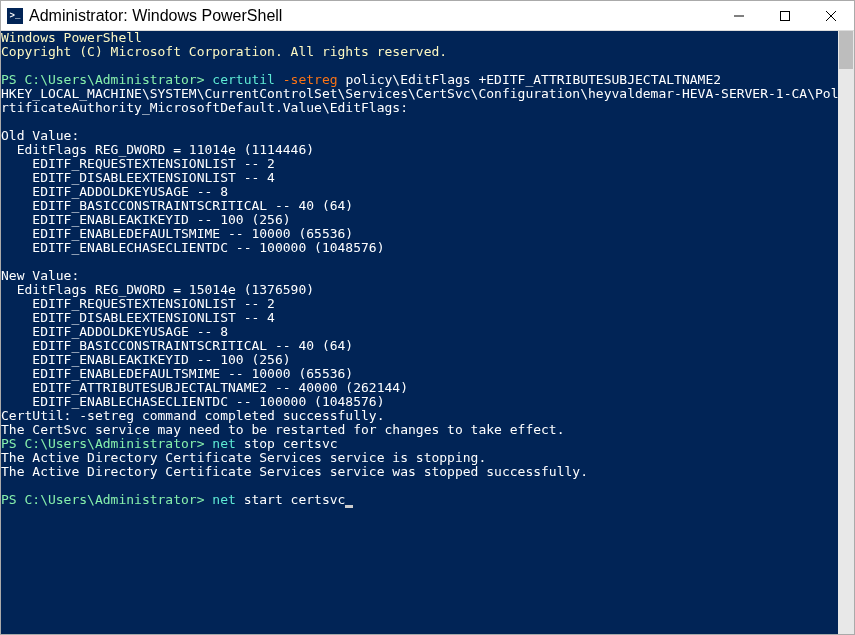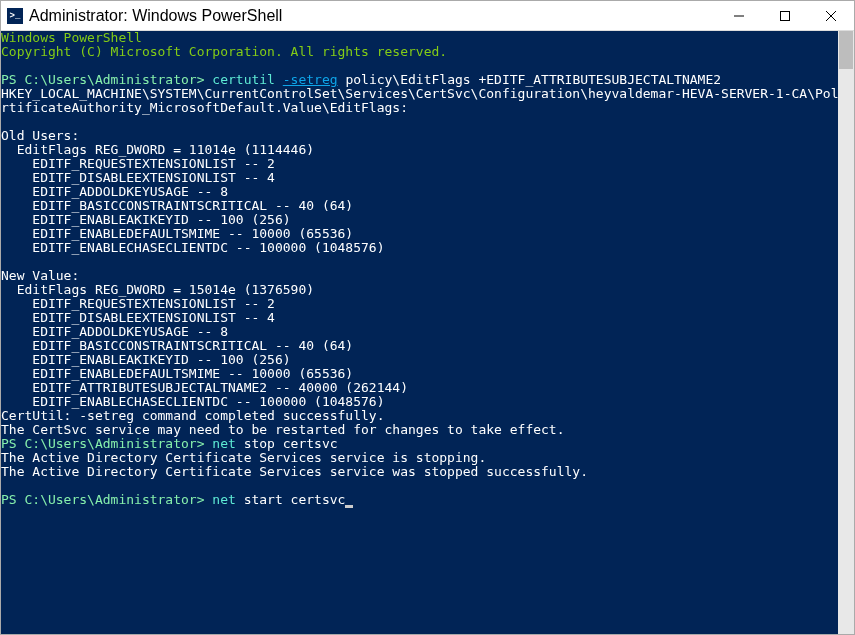--- a/index.html
+++ b/index.html
@@ -79,24 +79,24 @@
       position: relative;
     }
     .scrollbar-thumb {
       position: absolute;
       top: 0;
       left: 1px;
       right: 1px;
       height: 38px;
       background: #bdbdbd;
     }
-    .banner { color: #84cc16; }
+    .banner { color: #fef9c3; }
     .prompt { color: #86efac; }
     .cmd-yellow { color: #5eead4; }
-    .flag-gray { color: #0ea5e9; text-decoration: underline; }
+    .flag-gray { color: #f97316; }
     .out { color: #ffffff; }
     .cursor {
       display: inline-block;
       width: 8px;
       height: 3px;
       background: #ccc;
       vertical-align: bottom;
       margin-bottom: -1px;
     }
   </style>
@@ -131,21 +131,21 @@
   </div>
 
   <div class="terminal-wrap">
     <pre class="terminal" id="terminal"><span class="banner">Windows PowerShell</span>
 <span class="banner">Copyright (C) Microsoft Corporation. All rights reserved.</span>
 
 <span class="prompt">PS C:\Users\Administrator&gt; </span><span class="cmd-yellow">certutil </span><span class="flag-gray">-setreg</span><span class="out"> policy\EditFlags +EDITF_ATTRIBUTESUBJECTALTNAME2</span>
 <span class="out">HKEY_LOCAL_MACHINE\SYSTEM\CurrentControlSet\Services\CertSvc\Configuration\heyvaldemar-HEVA-SERVER-1-CA\PolicyModules\Ce</span>
 <span class="out">rtificateAuthority_MicrosoftDefault.Value\EditFlags:</span>
 <span class="out"></span>
-<span class="out">Old Users:</span>
+<span class="out">Old Value:</span>
 <span class="out">  EditFlags REG_DWORD = 11014e (1114446)</span>
 <span class="out">    EDITF_REQUESTEXTENSIONLIST -- 2</span>
 <span class="out">    EDITF_DISABLEEXTENSIONLIST -- 4</span>
 <span class="out">    EDITF_ADDOLDKEYUSAGE -- 8</span>
 <span class="out">    EDITF_BASICCONSTRAINTSCRITICAL -- 40 (64)</span>
 <span class="out">    EDITF_ENABLEAKIKEYID -- 100 (256)</span>
 <span class="out">    EDITF_ENABLEDEFAULTSMIME -- 10000 (65536)</span>
 <span class="out">    EDITF_ENABLECHASECLIENTDC -- 100000 (1048576)</span>
 <span class="out"></span>
 <span class="out">New Value:</span>

